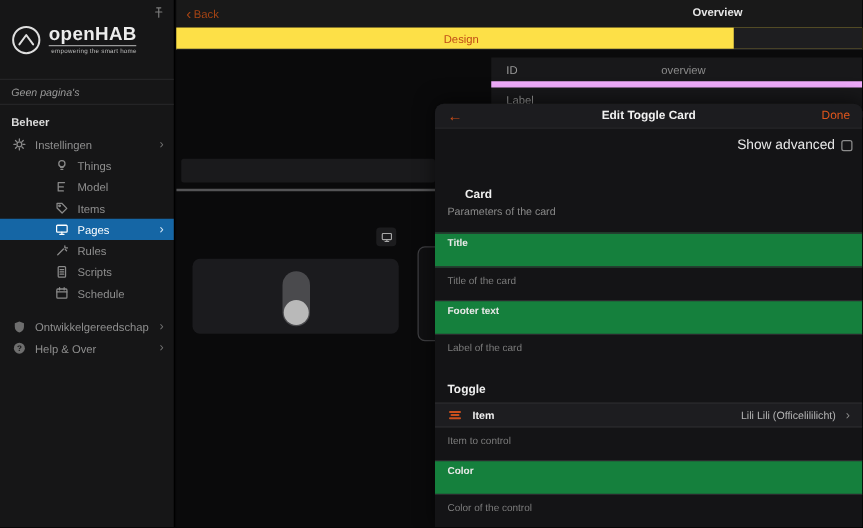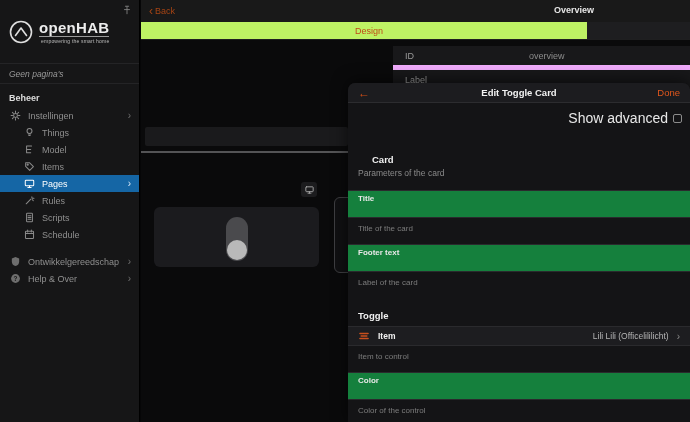--- a/index.html
+++ b/index.html
@@ -15,39 +15,39 @@
   .logo-textwrap { display:flex; flex-direction:column; }
   .logo-title { font-size:15px; font-weight:bold; color:#ececec; letter-spacing:.3px; line-height:15px; }
   .logo-tagline { font-size:5px; color:#bdbdbd; text-align:right; letter-spacing:.2px;
     border-top:1px solid #9a9a9a; padding-top:1px; margin-top:1px; }
   .pin-icon { position:absolute; top:5px; right:7px; }
   .sb-note { height:20px; display:flex; align-items:center; padding:0 9px;
     font-size:8.5px; font-style:italic; color:#9a9a9a; border-bottom:1px solid #242426; }
   .sb-section { margin-top:9px; padding:0 9px 4px; font-size:9px; font-weight:bold; color:#dcdcdc; }
   .sb-item { display:flex; align-items:center; height:17px; padding:0 8px 0 10px;
     gap:7px; font-size:9px; color:#8f8f8f; cursor:default; }
-  .sb-item.sub { padding-left:24px; }
+  .sb-item.sub { padding-left:44px; }
   .sb-item.active { background:#1566a5; color:#fff; }
   .sb-item .chev { margin-left:auto; font-size:10px; color:#6f6f6f; line-height:10px; }
   .sb-item.active .chev { color:#d7e8f6; }
   .sb-gap { height:10px; }
   .sbicon { width:11px; height:11px; flex:0 0 11px; }
   .sbicon * { stroke:#8a8a8a; fill:none; stroke-width:1.1; stroke-linecap:round; stroke-linejoin:round; }
   .sb-item.active .sbicon * { stroke:#ffffff; }
   .sbicon .fillshape { fill:#6e6e6e; stroke:none; }
   .sbicon text { fill:#161617; stroke:none; font-size:7px; font-weight:bold; }
 
   
   .main { position:absolute; left:141px; top:0; right:0; height:422px; background:#0a0a0b; }
   .navbar { position:relative; height:22px; background:#191919; display:flex; align-items:center; }
   .back-btn { display:flex; align-items:center; gap:2px; padding:0 8px;
     color:#a64414; font-size:9px; }
   .back-btn .bchev { font-size:12px; line-height:9px; }
   .nav-title { position:absolute; right:96px; top:5px; font-size:9px; font-weight:bold; color:#e6e6e6; }
-  .tabbar { position:relative; height:18px; background:#bef264; border-bottom:1px solid #1f1f20; }
+  .tabbar { position:relative; height:18px; background:#fde047; border-bottom:1px solid #1f1f20; }
   .tab-design { position:absolute; left:214px; top:4px; font-size:9px; color:#bf4a16; }
   .tabbar-right-block { position:absolute; right:0; top:0; width:103px; height:17px; background:#1e1e20; }
 
   .content { position:absolute; top:40px; left:0; right:0; bottom:0; background:#0a0a0b; overflow:hidden; }
 
   .details-panel { position:absolute; left:252px; top:6px; right:0; bottom:0; background:#18181a; }
   .details-row { position:relative; display:flex; align-items:center; height:24px;
     padding:0 12px; font-size:9px; color:#9a9a9a; border-bottom:5px solid #f0abfc; }
   .details-row .dval { position:absolute; left:136px; color:#8c8c8c; }
 
@@ -71,21 +71,21 @@
   .modal { position:absolute; left:348px; top:83px; width:342px; height:339px;
     background:#141416; border-radius:7px 7px 0 0; z-index:20;
     box-shadow:0 -2px 16px rgba(0,0,0,.6); }
   .modal-header { position:relative; height:20px; background:#1c1c1f; border-bottom:1px solid #2c2c2f;
     border-radius:7px 7px 0 0; display:flex; align-items:center; }
   .modal-back { padding:0 10px; color:#cf4e17; font-size:12px; line-height:12px; }
   .modal-title { position:absolute; left:0; right:0; text-align:center;
     font-size:9.5px; font-weight:bold; color:#f2f2f2; }
   .modal-done { margin-left:auto; padding:0 10px; color:#e0561c; font-size:9.5px; position:relative; }
   .show-adv { display:flex; justify-content:flex-end; align-items:center; gap:5px;
-    padding:7px 8px 0; font-size:14px; color:#e8e8e8; }
+    padding:7px 8px 0; font-size:11px; color:#e8e8e8; }
   .checkbox { width:9px; height:9px; border:1px solid #8c8c8c; border-radius:2px; background:transparent; }
   .msection { padding:0 10px; font-size:9.5px; font-weight:bold; color:#f0f0f0; }
   .msection.first { margin-top:28px;padding-left:24px; }
   .msubtitle { margin-top:3px; padding:0 10px; font-size:8.5px; color:#8a8a8a; }
   .field-band { margin-top:12px; background:#15803d; border-top:1px solid #2a2a2d;
     border-bottom:1px solid #2a2a2d; padding:3px 10px 2px; }
   .field-band.tight { margin-top:4px; }
   .flabel { font-size:8px; font-weight:bold; color:#e8e8e8; }
   .field-band input { display:block; width:100%; height:12px; background:transparent;
     border:none; outline:none; color:#ddd; font-size:9px; padding:0;

